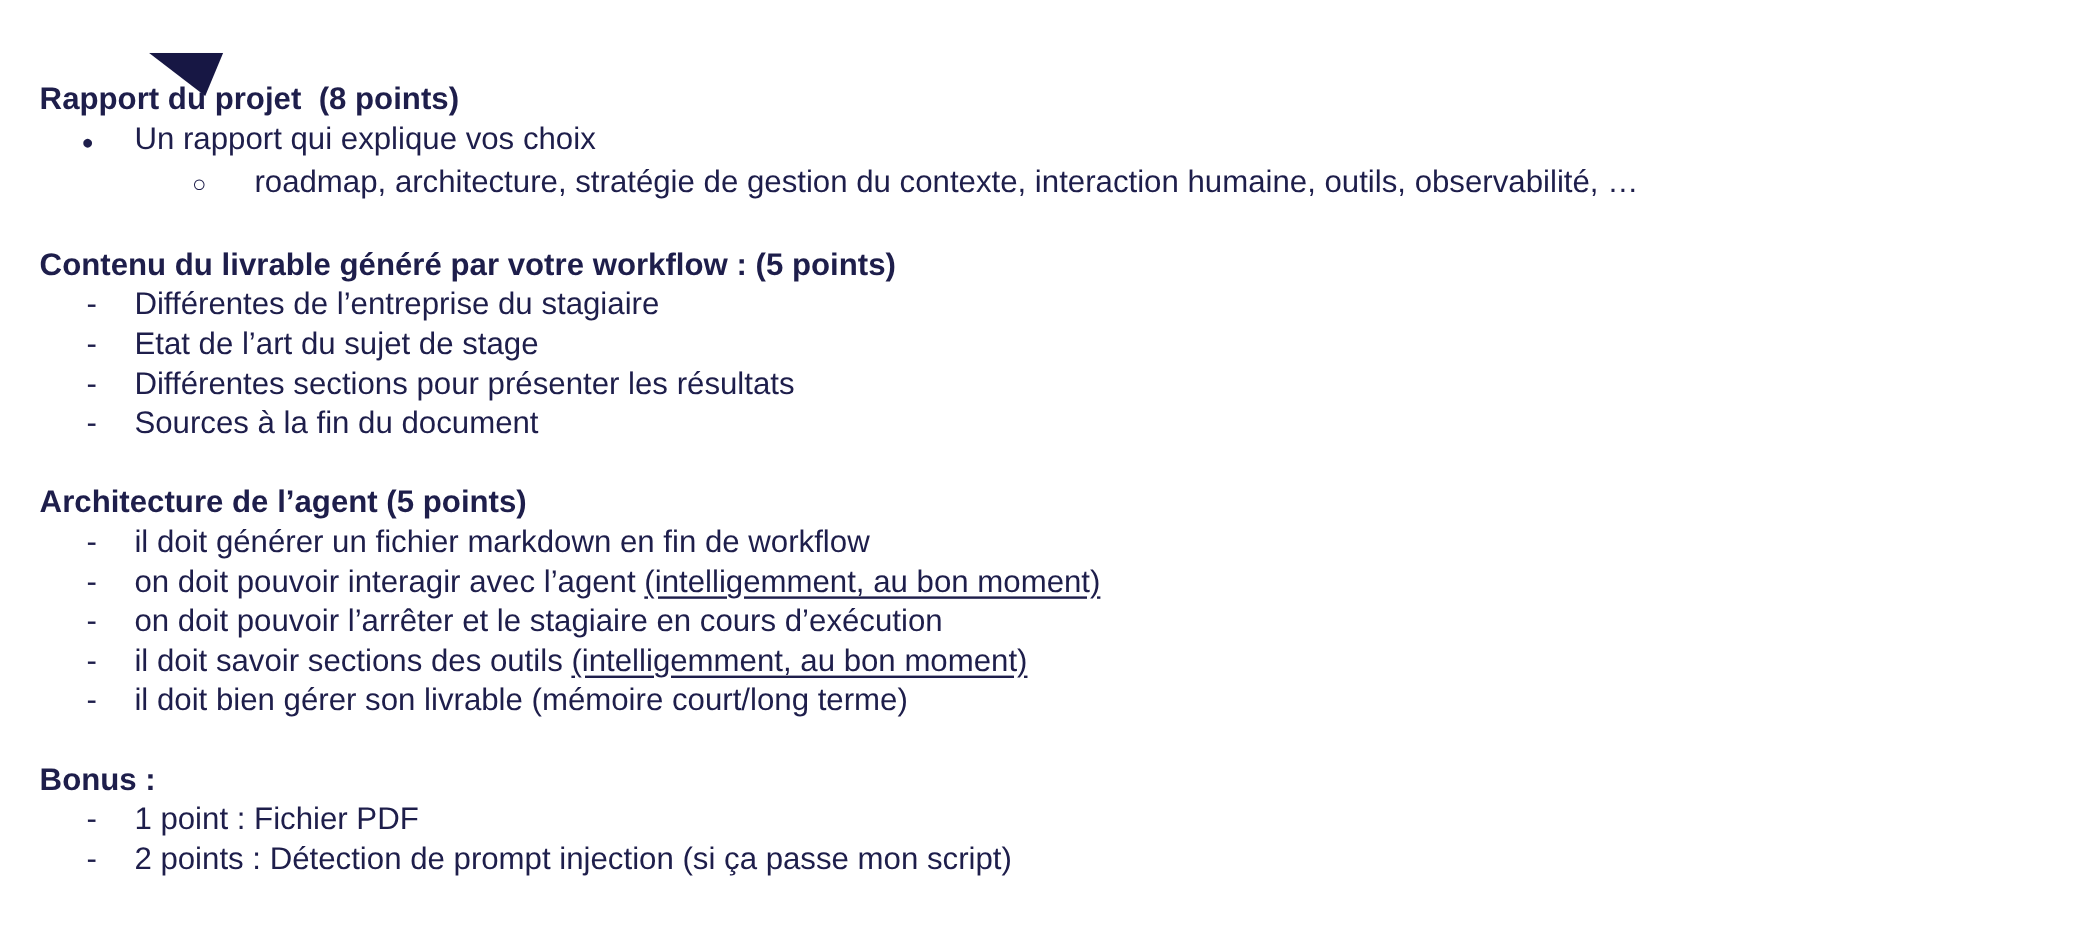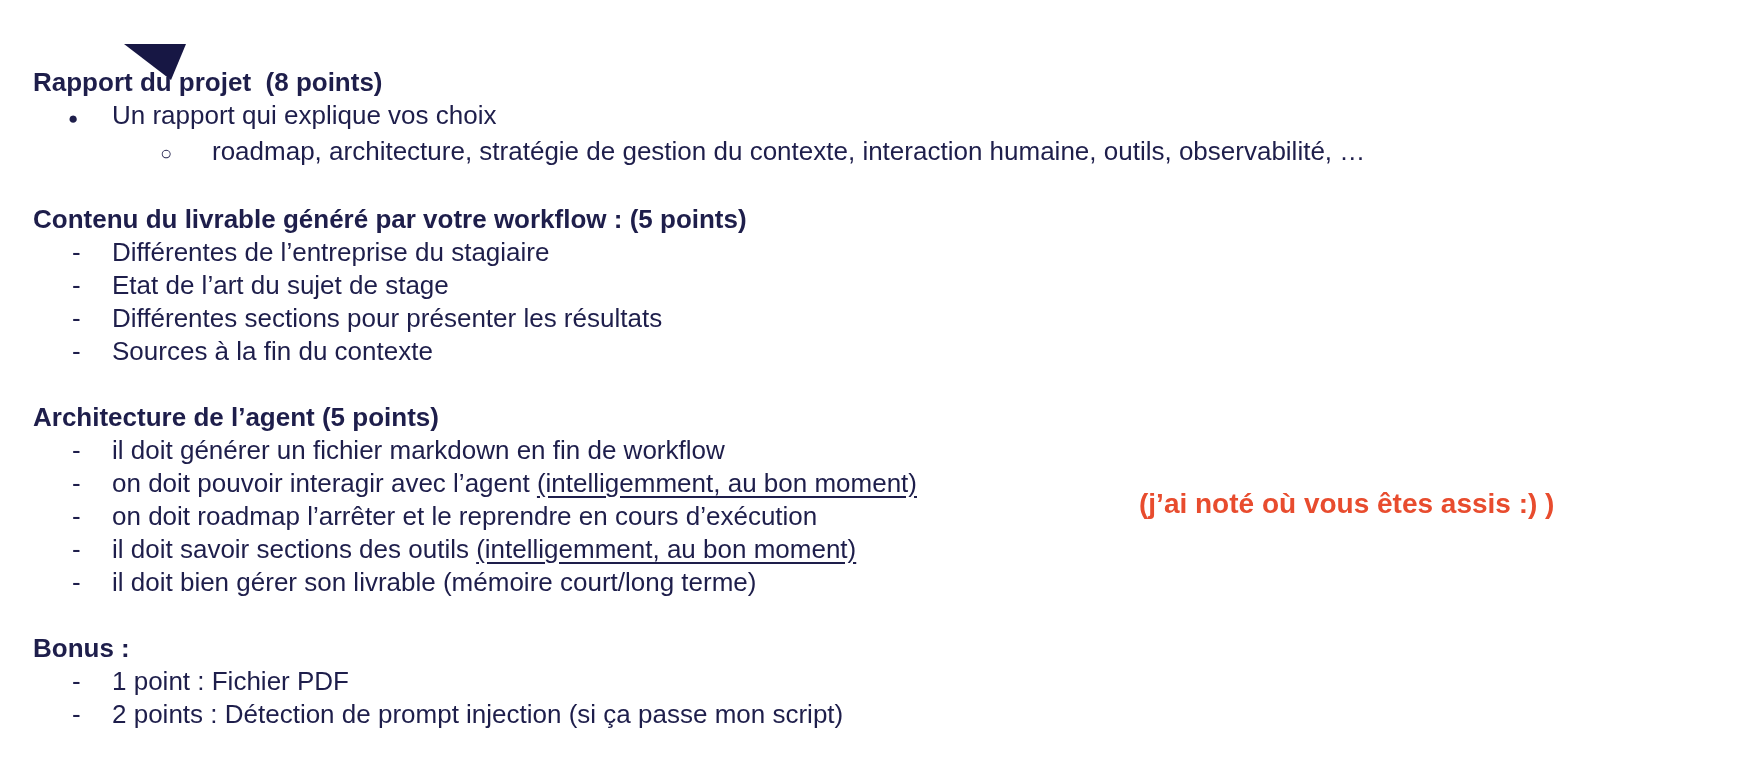--- a/index.html
+++ b/index.html
@@ -95,38 +95,38 @@
     <div class="row">
       <span class="marker m-dash">-</span>
       <span class="txt">Etat de l’art du sujet de stage</span>
     </div>
     <div class="row">
       <span class="marker m-dash">-</span>
       <span class="txt">Différentes sections pour présenter les résultats</span>
     </div>
     <div class="row">
       <span class="marker m-dash">-</span>
-      <span class="txt">Sources à la fin du contexte</span>
+      <span class="txt">Sources à la fin du document</span>
     </div>
 
     <div class="gap"></div>
 
     <p class="h">Architecture de l’agent (5 points)</p>
 
     <div class="row">
       <span class="marker m-dash">-</span>
       <span class="txt"><span>il doit générer un fichier markdown en fin de workflow</span><span class="u"></span></span>
     </div>
     <div class="row">
       <span class="marker m-dash">-</span>
       <span class="txt"><span>on doit pouvoir interagir avec l’agent </span><span class="u">(intelligemment, au bon moment)</span></span>
     </div>
     <div class="row">
       <span class="marker m-dash">-</span>
-      <span class="txt"><span>on doit roadmap l’arrêter et le reprendre en cours d’exécution</span><span class="u"></span></span>
+      <span class="txt"><span>on doit pouvoir l’arrêter et le stagiaire en cours d’exécution</span><span class="u"></span></span>
     </div>
     <div class="row">
       <span class="marker m-dash">-</span>
       <span class="txt"><span>il doit savoir sections des outils </span><span class="u">(intelligemment, au bon moment)</span></span>
     </div>
     <div class="row">
       <span class="marker m-dash">-</span>
       <span class="txt"><span>il doit bien gérer son livrable (mémoire court/long terme)</span><span class="u"></span></span>
     </div>
 
@@ -139,16 +139,15 @@
       <span class="txt">1 point : Fichier PDF</span>
     </div>
     <div class="row">
       <span class="marker m-dash">-</span>
       <span class="txt">2 points : Détection de prompt injection (si ça passe mon script)</span>
     </div>
 
   </div>
 
   <div class="annotation">
-    <p>(j’ai noté où vous êtes assis :) )</p>
   </div>
 
 </div>
 
 </body></html>

